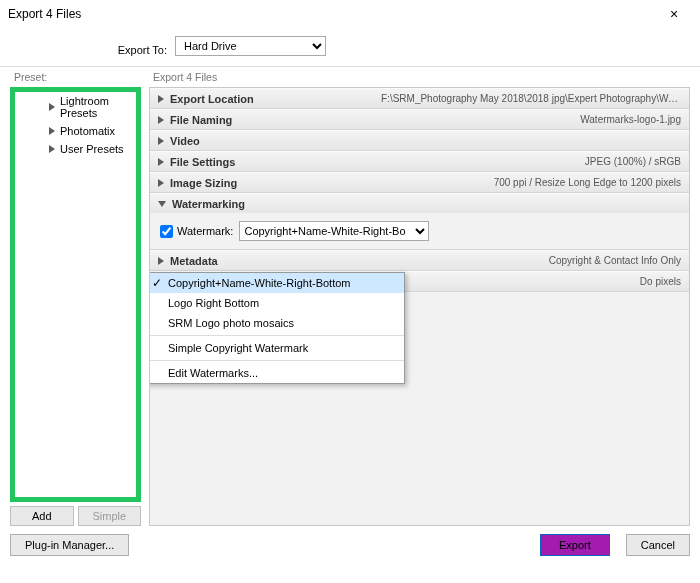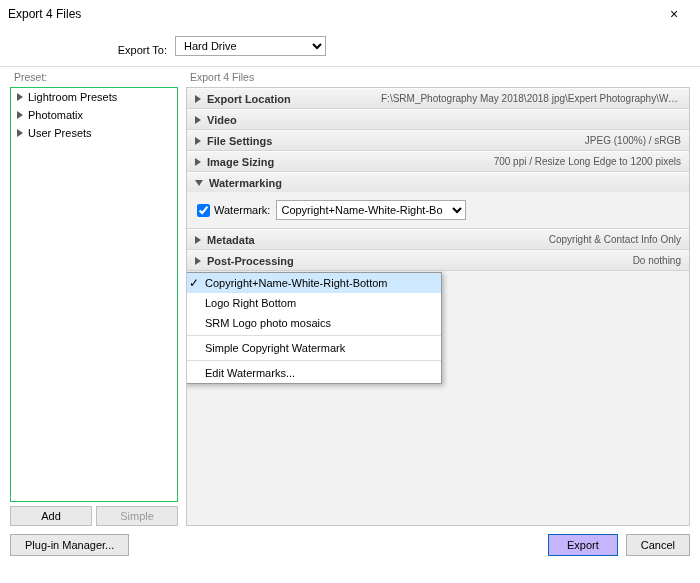--- a/index.html
+++ b/index.html
@@ -10,22 +10,22 @@
   .titlebar .title { flex: 1; font-size: 12px; }
   .titlebar .close { width: 36px; text-align: center; font-size: 14px; cursor: default; font-family: Arial, sans-serif; }
 
   .toprow { display: flex; align-items: flex-end; padding: 8px 0 10px 0; }
   .toprow .lbl { width: 175px; text-align: right; padding-right: 8px; }
   .toprow select { width: 151px; height: 20px; background: #fff; border: 1px solid #a9a9a9; padding: 0 4px; }
 
   .pane { display: flex; border-top: 1px solid #ddd; height: 460px; padding-top: 4px; }
   .col-head { color: #777; font-size: 10.5px; padding: 0 2px 4px 4px; }
 
-  .leftcol { width: 178px; display: flex; flex-direction: column; padding-left: 10px; }
-  .preset-box { flex: 1; border: 1px solid #22c55e; background: #fff; overflow: auto; }
+  .leftcol { width: 141px; display: flex; flex-direction: column; padding-left: 10px; }
+  .preset-box { flex: 1; border: 5px solid #22c55e; background: #fff; overflow: auto; padding-left: 28px; }
   .preset-item { display: flex; align-items: center; gap: 5px; padding: 3px 6px; cursor: default; }
   .preset-btns { display: flex; gap: 4px; margin-top: 4px; border-radius: 7px; }
   .preset-btns button { flex: 1; height: 20px; background: #e9e9e9; border: 1px solid #bfbfbf; }
   .preset-btns button[disabled] { color: #999; }
 
   .rightcol { flex: 1; display: flex; flex-direction: column; padding: 0 10px 0 8px; }
   .sections { flex: 1; border: 1px solid #c8c8c8; background: #f2f2f2; overflow: auto; position: relative; }
 
   .sec { border-bottom: 1px solid #d5d5d5; }
   .sec-head { display: flex; align-items: center; height: 20px; padding: 0 8px;
@@ -44,24 +44,24 @@
   .chk input { width: 13px; height: 13px; margin:0; }
 
   .dropdown { position: absolute; top: 184px; left: -5px; width: 260px; background: #fff; border: 1px solid #999; box-shadow: 2px 2px 5px rgba(0,0,0,.25); z-index: 10; }
   .dd-item { display: flex; align-items: center; padding: 4px 8px 4px 22px; position: relative; cursor: default; font-size: 12px; }
   .dd-item.sep { border-top: 1px solid #ddd; margin-top: 2px; padding-top: 6px; }
   .dd-item.sel { background: #cde8ff; }
   .dd-check { position: absolute; left: 6px; font-size: 12px; color: #000; }
 
   .arrow-annot { position: absolute; top: 183px; left: -36px; z-index: 20; }
 
-  .footer { display: flex; align-items: center; padding: 8px 10px; gap: 8px; }
+  .footer { display: flex; align-items: center; padding: 8px 10px; gap: 16px; }
   .footer .spacer { flex: 1; }
   .footer button { height: 22px; padding: 0 14px; background: #e9e9e9; border: 1px solid #aeaeae; }
-  .footer button.primary { border: 1.5px solid #0a64c2; background: #c4b5fd; padding: 0 18px; }
+  .footer button.primary { border: 1.5px solid #0a64c2; background: #a21caf; padding: 0 18px; }
 </style>
 </head>
 <body>
 
 <div class="titlebar">
   <div class="title">Export 4 Files</div>
   <div class="close">×</div>
 </div>
 
 <div class="toprow">
@@ -99,20 +99,27 @@
     <div class="sections">
 
       <div class="sec">
           <div class="sec-head">
         <span class="tri tri-r"></span>
         <span class="sec-title">Export Location</span>
         <span class="sec-sum">F:\SRM_Photography May 2018\2018 jpg\Expert Photography\Watermarks</span>
       </div>
         </div>
 
+      <div class="sec">
+          <div class="sec-head">
+        <span class="tri tri-r"></span>
+        <span class="sec-title">File Naming</span>
+        <span class="sec-sum">Watermarks-logo-1.jpg</span>
+      </div>
+        </div>
 
       <div class="sec">
           <div class="sec-head">
         <span class="tri tri-r"></span>
         <span class="sec-title">Video</span>
         <span class="sec-sum"></span>
       </div>
         </div>
 
       <div class="sec">
@@ -155,21 +162,21 @@
         <span class="tri tri-r"></span>
         <span class="sec-title">Metadata</span>
         <span class="sec-sum">Copyright &amp; Contact Info Only</span>
       </div>
         </div>
 
       <div class="sec">
           <div class="sec-head">
         <span class="tri tri-r"></span>
         <span class="sec-title">Post-Processing</span>
-        <span class="sec-sum">Do nothing</span>
+        <span class="sec-sum">Do pixels</span>
       </div>
         </div>
 
       <div class="dropdown">
         <div class="dd-item sel">
           <span class="dd-check">✓</span>
           <span>Copyright+Name-White-Right-Bottom</span>
         </div>
         <div class="dd-item">
           <span>Logo Right Bottom</span>

